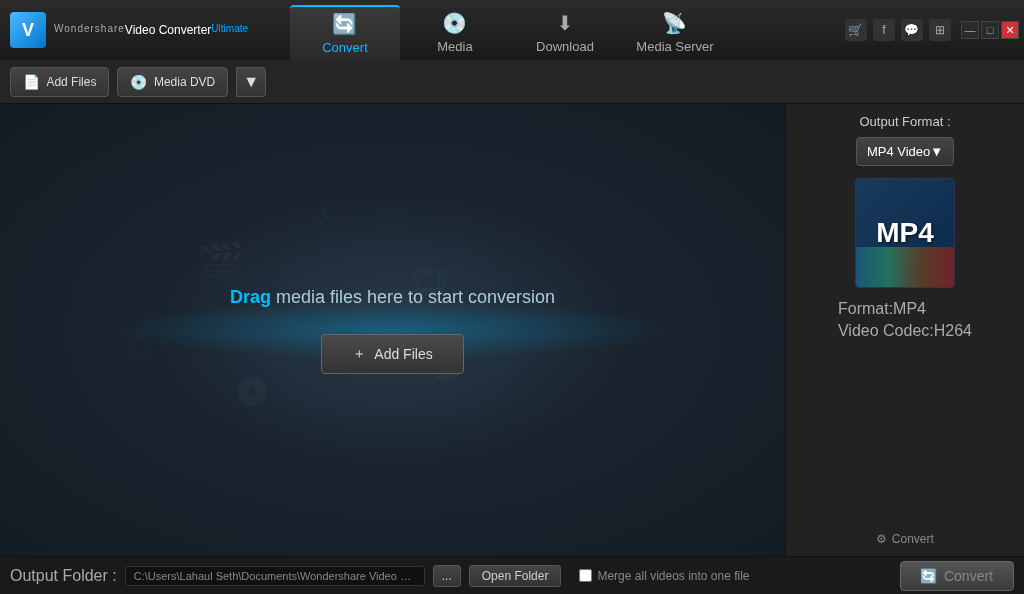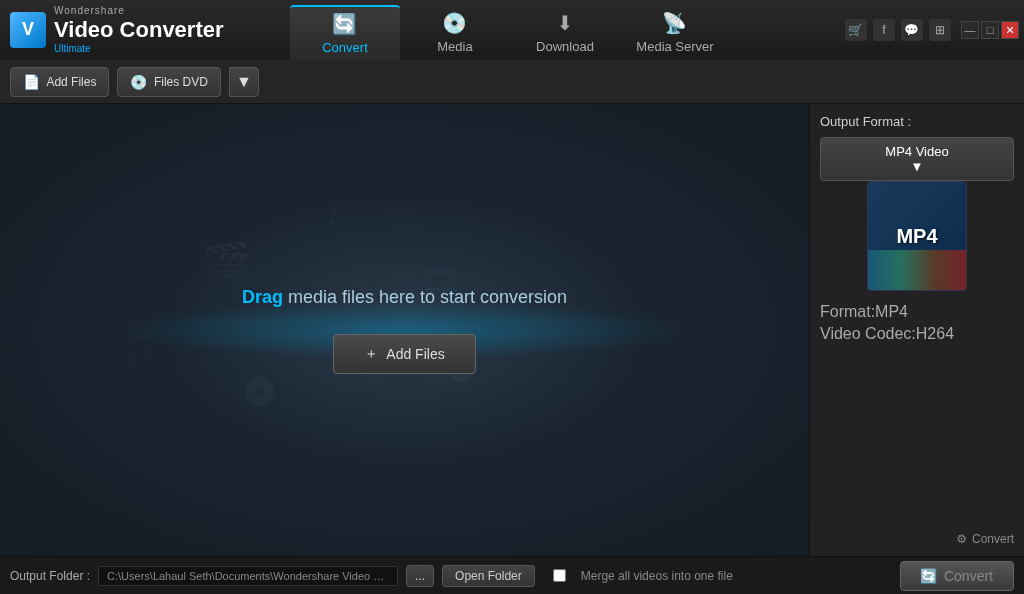--- a/index.html
+++ b/index.html
@@ -39,33 +39,32 @@
       align-items: center;
       justify-content: center;
       font-size: 18px;
       font-weight: bold;
       color: white;
       flex-shrink: 0;
     }
 
     .app-title {
       display: flex;
-      flex-direction: column;
       line-height: 1.2;
     }
 
     .app-title-top {
       font-size: 10px;
       color: #aaa;
       letter-spacing: 1px;
     }
 
     .app-title-main {
-      font-size: 22px;
-      font-weight: bold;
+      font-size: 12px;
+      font-weight: normal;
       color: #fff;
     }
 
     .app-title-sub {
       font-size: 10px;
       color: #00aaff;
     }
 
     
     .nav-tabs {
@@ -247,46 +246,47 @@
       border: 1px solid #666;
       border-radius: 4px;
       padding: 10px 30px;
       color: #ddd;
       font-size: 14px;
       cursor: pointer;
     }
 
     
     .right-panel {
-      width: 215px;
+      width: 239px;
       background: #222;
       border-left: 1px solid #111;
       display: flex;
       flex-direction: column;
       padding: 10px;
+      align-items: center;
     }
 
     .output-format-label {
       font-size: 13px;
       color: #ccc;
       margin-bottom: 8px;
     }
 
     .format-dropdown {
       display: flex;
       align-items: center;
       background: linear-gradient(180deg, #444 0%, #333 100%);
       border: 1px solid #555;
       border-radius: 4px;
       padding: 6px 10px;
       color: #fff;
       font-size: 13px;
       cursor: pointer;
       justify-content: space-between;
-      flex-direction: column;
+      margin-bottom: 12px;
     }
 
     .mp4-preview {
       display: flex;
       justify-content: center;
       margin-bottom: 12px;
     }
 
     .mp4-box {
       width: 100px;
@@ -296,21 +296,21 @@
       border-radius: 4px;
       display: flex;
       flex-direction: column;
       align-items: center;
       justify-content: center;
       position: relative;
       overflow: hidden;
     }
 
     .mp4-label {
-      font-size: 20px;
+      font-size: 28px;
       font-weight: bold;
       color: #fff;
       text-shadow: 1px 1px 3px rgba(0,0,0,0.7);
       z-index: 2;
     }
 
     .mp4-image-strip {
       width: 100%;
       height: 40px;
       background: linear-gradient(90deg, #1a6080, #2a8060, #6a4020, #8a2020);
@@ -351,21 +351,21 @@
       display: flex;
       align-items: center;
       background: #1a1a1a;
       height: 38px;
       padding: 0 10px;
       border-top: 1px solid #111;
       gap: 8px;
     }
 
     .output-folder-label {
-      font-size: 12px;
+      font-size: 16px;
       color: #aaa;
       white-space: nowrap;
     }
 
     .output-folder-path {
       flex: 1;
       background: #111;
       border: 1px solid #333;
       border-radius: 3px;
       padding: 3px 8px;
@@ -393,21 +393,21 @@
       border-radius: 3px;
       padding: 3px 12px;
       color: #ccc;
       font-size: 12px;
       cursor: pointer;
     }
 
     .merge-checkbox-area {
       display: flex;
       align-items: center;
-      gap: 15px;
+      gap: 5px;
       margin-left: 10px;
     }
 
     .merge-label {
       font-size: 12px;
       color: #888;
     }
 
     .convert-btn {
       background: linear-gradient(180deg, #555 0%, #3a3a3a 100%);
@@ -469,21 +469,21 @@
   </div>
 </div>
 
 <div class="toolbar">
   <button class="toolbar-btn">
     <span class="toolbar-btn-icon">📄</span>
     <span>Add Files</span>
   </button>
   <button class="toolbar-btn">
     <span class="toolbar-btn-icon">💿</span>
-    <span>Files DVD</span>
+    <span>Media DVD</span>
   </button>
   <div class="dropdown-arrow">▼</div>
 </div>
 
 <div class="main-layout">
 
   <div class="drop-zone">
     <div class="media-icons">
       <span class="mi" style="top:30%; left:25%; font-size:40px; opacity:0.2;">🎬</span>
       <span class="mi" style="top:20%; left:40%; font-size:36px; opacity:0.18;">♪</span>

